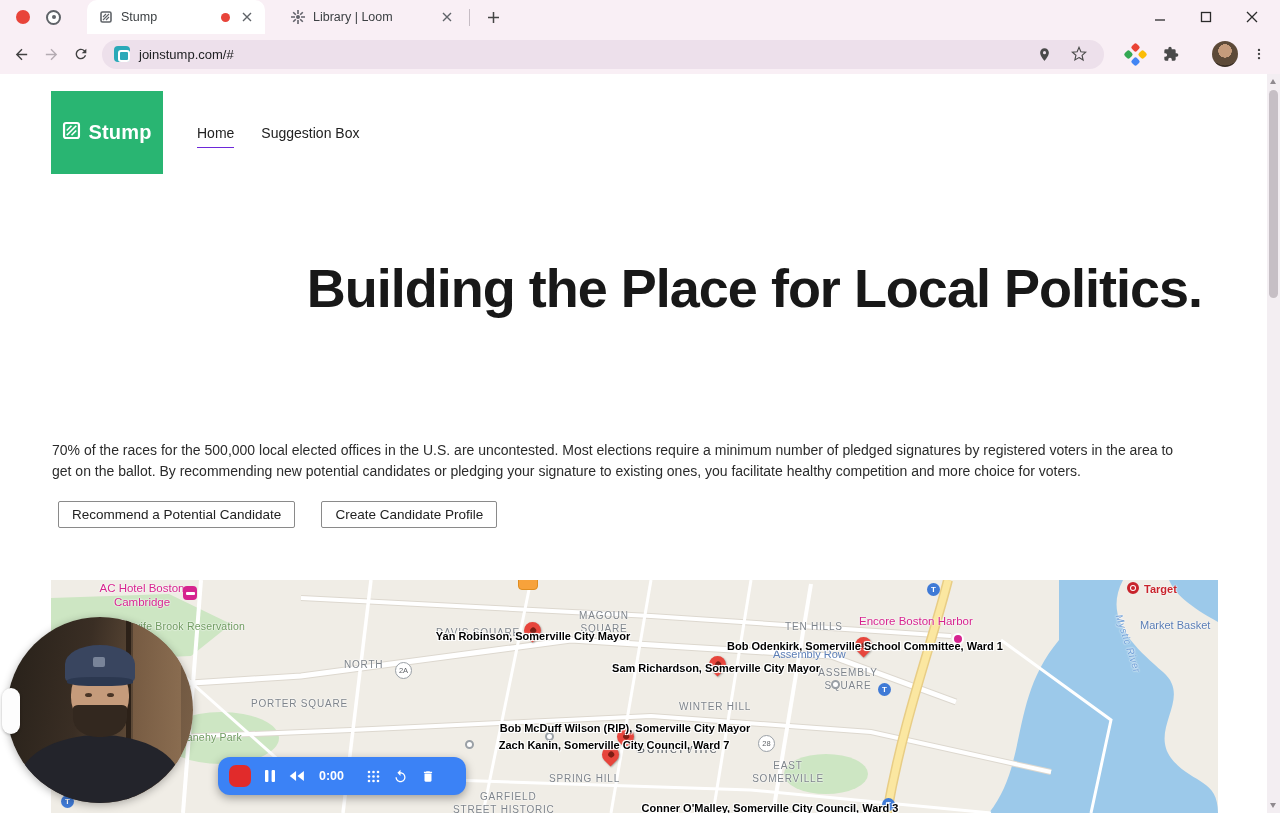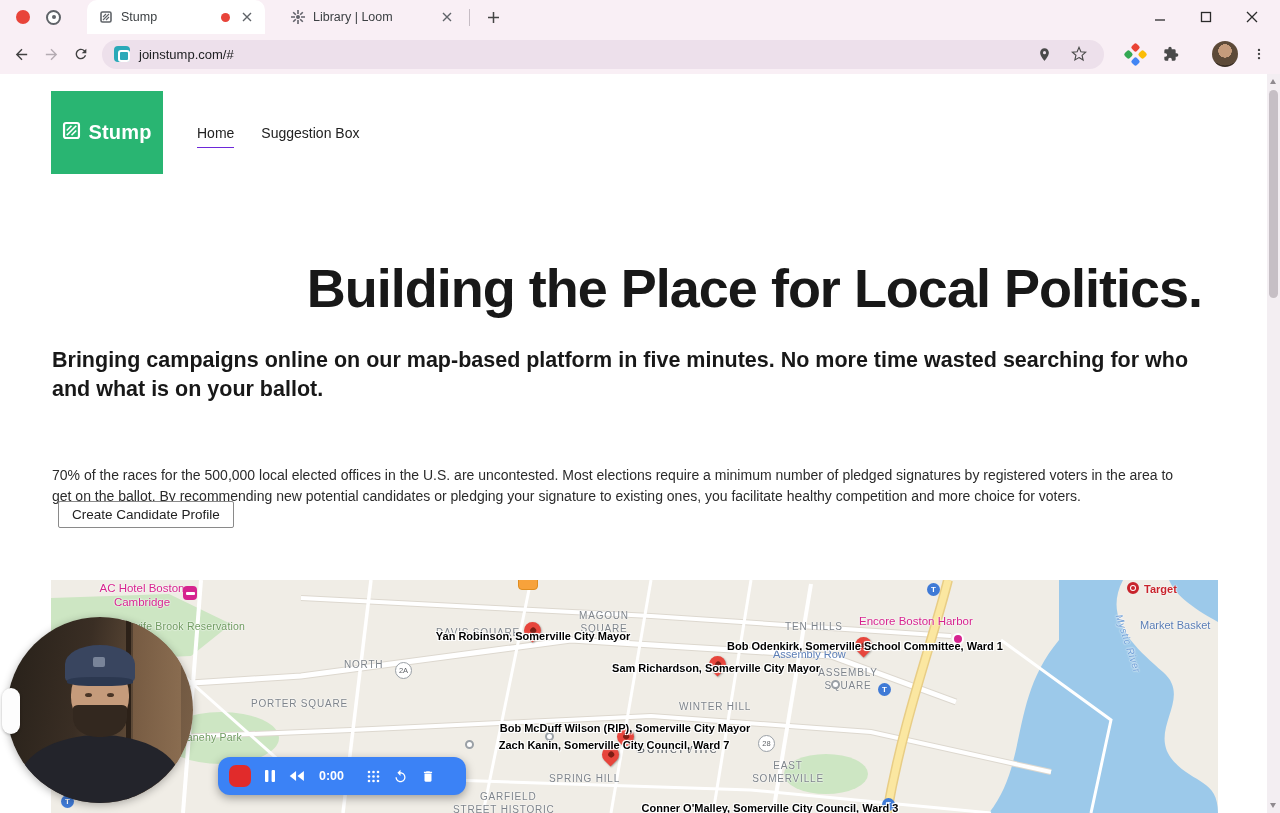--- a/index.html
+++ b/index.html
@@ -36,21 +36,21 @@
   .pw3{left:0;bottom:0;background:#34a853}.pw4{right:0;bottom:0;background:#4285f4}
 
   
   .page { position:absolute; top:74px; left:0; width:1267px; height:739px; background:#fff; }
   .logo-box { position:absolute; left:51px; top:17px; width:112px; height:83px; background:#29b572; display:flex; align-items:center; justify-content:center; gap:7px; }
   .logo-text { color:#fff; font-size:20px; font-weight:bold; letter-spacing:.2px; }
   .main-nav { position:absolute; left:197px; top:51px; display:flex; gap:27px; font-size:14px; color:#222; }
   .nav-link.active { border-bottom:1px solid #6d28d9; padding-bottom:6px; }
   .hero-title { position:absolute; left:52px; top:183px; width:1150px; font-size:54px; font-weight:bold; letter-spacing:-1px; color:#181818;text-align:right; }
   .hero-sub { position:absolute; left:52px; top:272px; width:1155px; font-size:21.5px; font-weight:bold; line-height:1.37; color:#181818; }
-  .hero-body { position:absolute; left:52px; top:366px; width:1130px; font-size:14px; line-height:1.52; color:#2b2b2b;margin-top:25px; }
+  .hero-body { position:absolute; left:52px; top:366px; width:1130px; font-size:14px; line-height:1.52; color:#2b2b2b; }
   .cta-row { position:absolute; left:58px; top:427px; display:flex; gap:26px; }
   .cta-btn { font-family:"Liberation Sans",sans-serif; font-size:13.5px; color:#222; background:#fff; border:1px solid #8a8a8a; border-radius:2px; padding:5px 13px; }
   .search-input { position:absolute; left:51px; top:461px; width:276px; height:36px; border:1px solid #c4c4c4; border-radius:4px; padding:0 12px; font-size:13px; color:#333; font-family:"Liberation Sans",sans-serif; }
   .search-input::placeholder { color:#8b8b8b; }
 
   
   .map { position:absolute; left:51px; top:506px; width:1167px; height:233px; background:#f0ede6; overflow:hidden; }
   .map svg.base { position:absolute; left:0; top:0; }
   .place { position:absolute; color:#7e848b; font-size:10px; letter-spacing:.8px; text-shadow:0 0 2px #fff,0 0 2px #fff; white-space:nowrap; z-index:2; }
   .place.wrap { white-space:normal; text-align:center; line-height:1.25; }
@@ -236,24 +236,24 @@
     </span>
     <span class="logo-text">Stump</span>
   </div>
 
   <div class="main-nav">
     <span class="nav-link active">Home</span>
     <span class="nav-link">Suggestion Box</span>
   </div>
 
   <h1 class="hero-title">Building the Place for Local Politics.</h1>
-  <div class="hero-sub">Bringing campaigns online on our map-based platform in five minutes. No more time wasted searching for who and what is on your ballot.</div>
   <p class="hero-body">70% of the races for the 500,000 local elected offices in the U.S. are uncontested. Most elections require a minimum number of pledged signatures by registered voters in the area to get on the ballot. By recommending new potential candidates or pledging your signature to existing ones, you facilitate healthy competition and more choice for voters.</p>
 
   <div class="cta-row">
+    <button class="cta-btn">Recommend a Potential Candidate</button>
     <button class="cta-btn">Create Candidate Profile</button>
   </div>
 
 
   <div class="map">
     <svg class="base" width="1167" height="233" viewBox="0 0 1167 233">
       <rect width="1167" height="233" fill="#f0ede6"></rect>
 
       <path d="M1008,0 L1072,0 C1052,38 1082,66 1112,92 C1142,118 1098,148 1120,178 C1140,204 1167,198 1167,233 L938,233 C978,182 958,120 1008,60 Z" fill="#9cc9ea"></path>
       <path d="M1118,0 L1167,0 L1167,42 C1138,26 1124,14 1118,0 Z" fill="#9cc9ea"></path>

